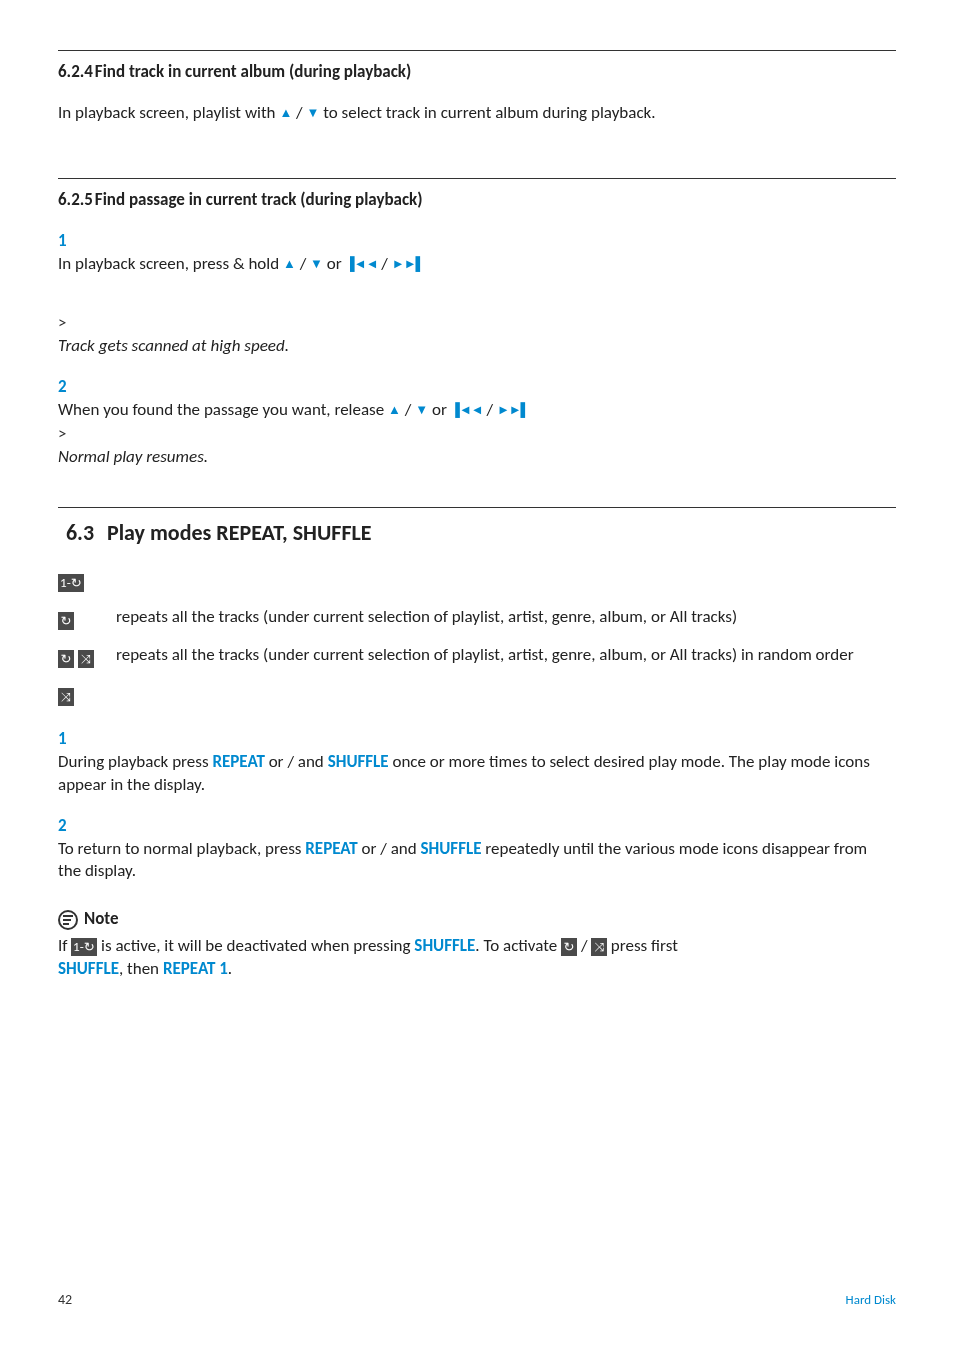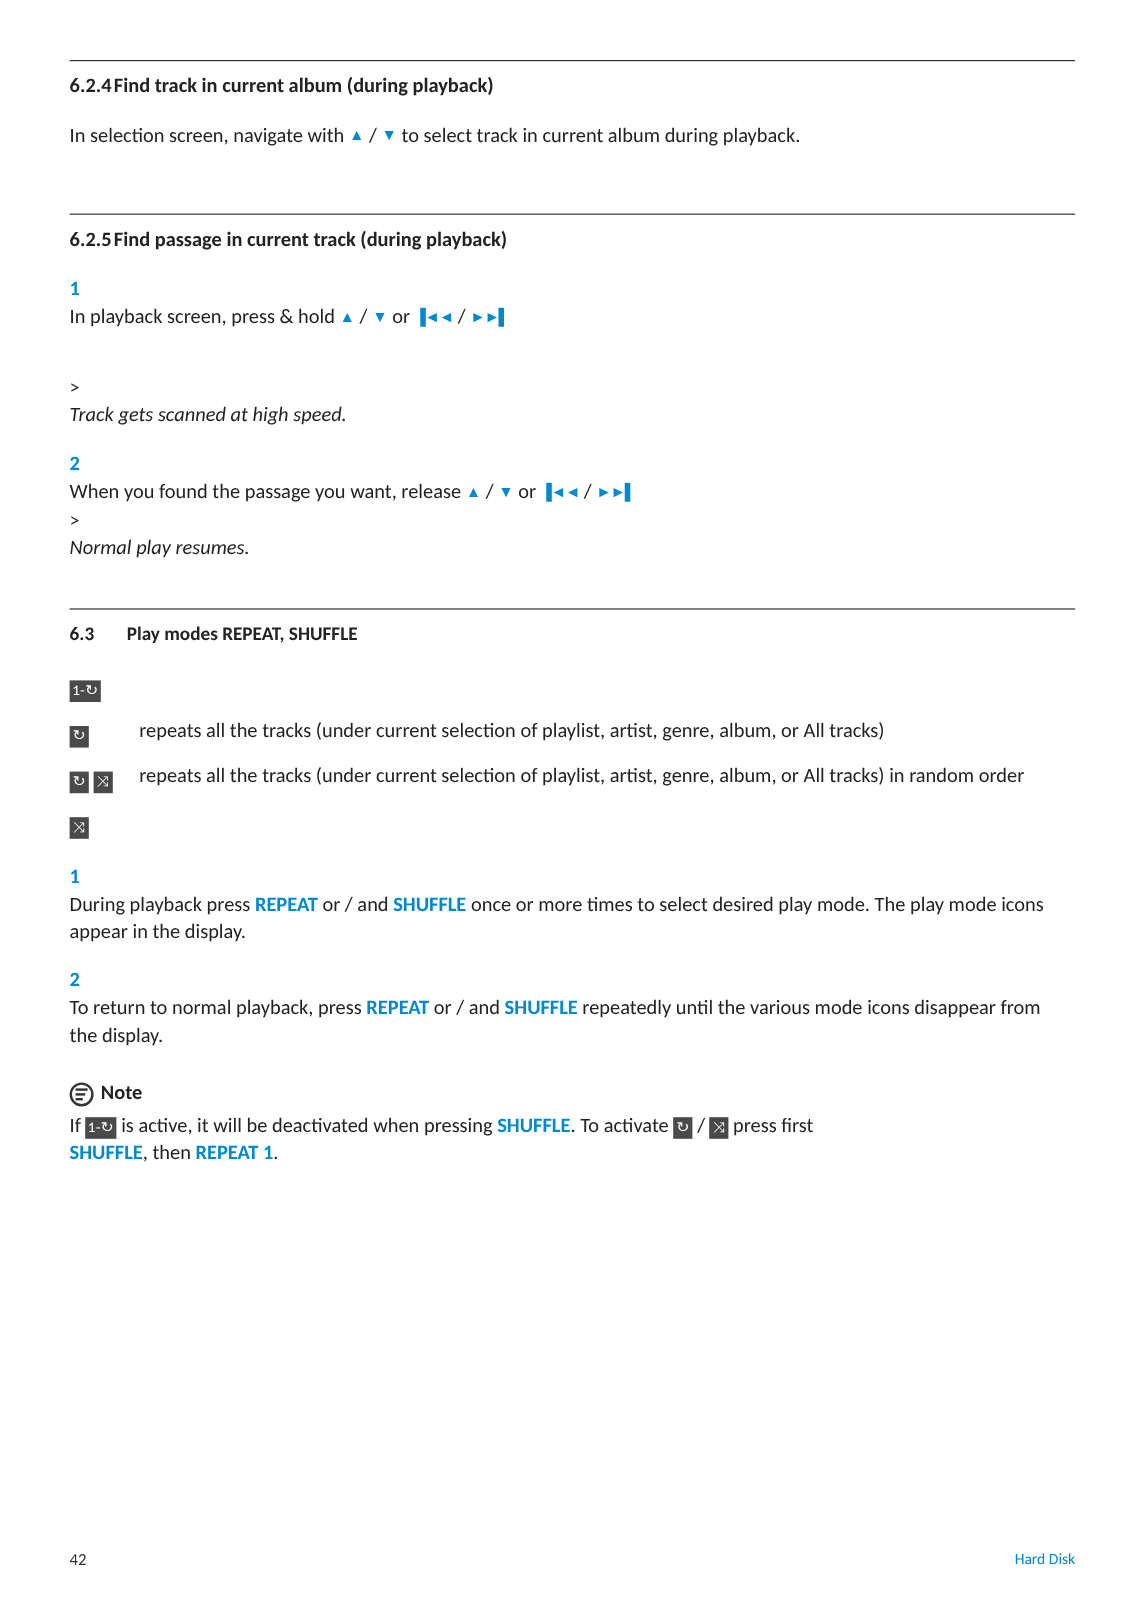--- a/index.html
+++ b/index.html
@@ -17,21 +17,21 @@
   .topline {
     border-top: 1px solid #333;
     height: 0;
     margin-bottom: 10px;
   }
   .subheading {
     font-weight: bold;
     font-size: 17px;
     margin-bottom: 18px;
   }
-  .num-col { display: inline-block; width: 33px; }
+  .num-col { display: inline-block; width: 33px; text-align: center; }
   .body-text {
     font-size: 17px;
     margin-bottom: 25px;
   }
   .step-line { margin-bottom: 2px; }
   .step-num {
     display: inline-block;
     width: 24px;
     font-weight: bold;
     color: #0089cf;
@@ -72,21 +72,21 @@
   .icon-cell {
     width: 58px;
     flex: 0 0 58px;
     padding-top: 3px;
   }
   .icon-text {
     flex: 1;
   }
   .sect-heading {
     font-weight: bold;
-    font-size: 16px;
+    font-size: 22px;
     margin-bottom: 20px;
   }
   .note-row {
     display: flex;
     align-items: center;
     gap: 6px;
     margin-top: 25px;
     margin-bottom: 4px;
   }
   .note-icon {
@@ -133,21 +133,21 @@
 </style>
 </head>
 <body>
 
 <div class="topline"></div>
 <div class="subheading">
   <span class="num-col">6.2.4</span>
   <span>Find track in current album (during playback)</span>
 </div>
 <div class="body-text">
-  <span>In selection screen, navigate with </span><span class="tri-up">▲</span><span> / </span><span class="tri-dn">▼</span><span> to select track in current album during playback.</span>
+  <span>In playback screen, playlist with </span><span class="tri-up">▲</span><span> / </span><span class="tri-dn">▼</span><span> to select track in current album during playback.</span>
 </div>
 
 <div class="block-spacer"></div>
 
 <div class="topline"></div>
 <div class="subheading">
   <span class="num-col">6.2.5</span>
   <span>Find passage in current track (during playback)</span>
 </div>
 

